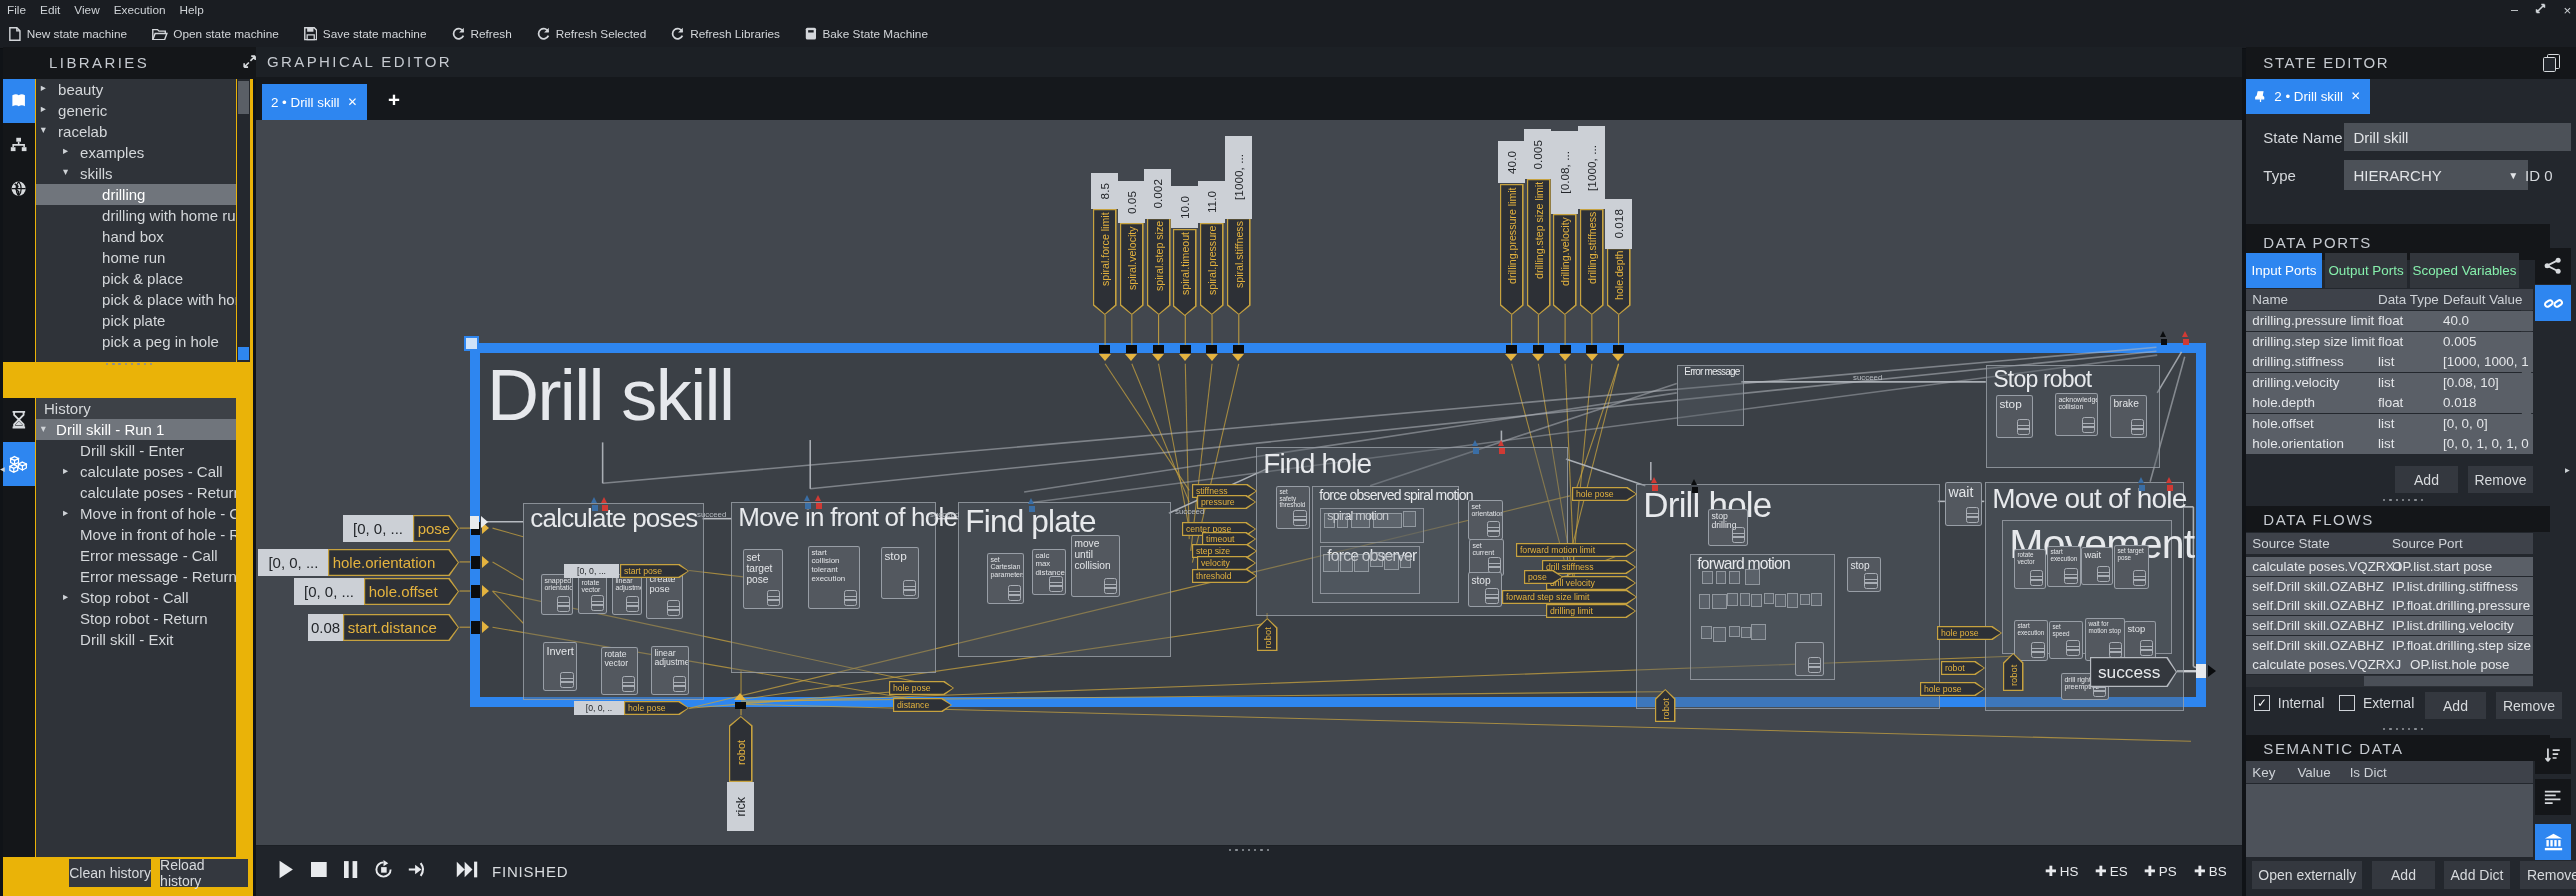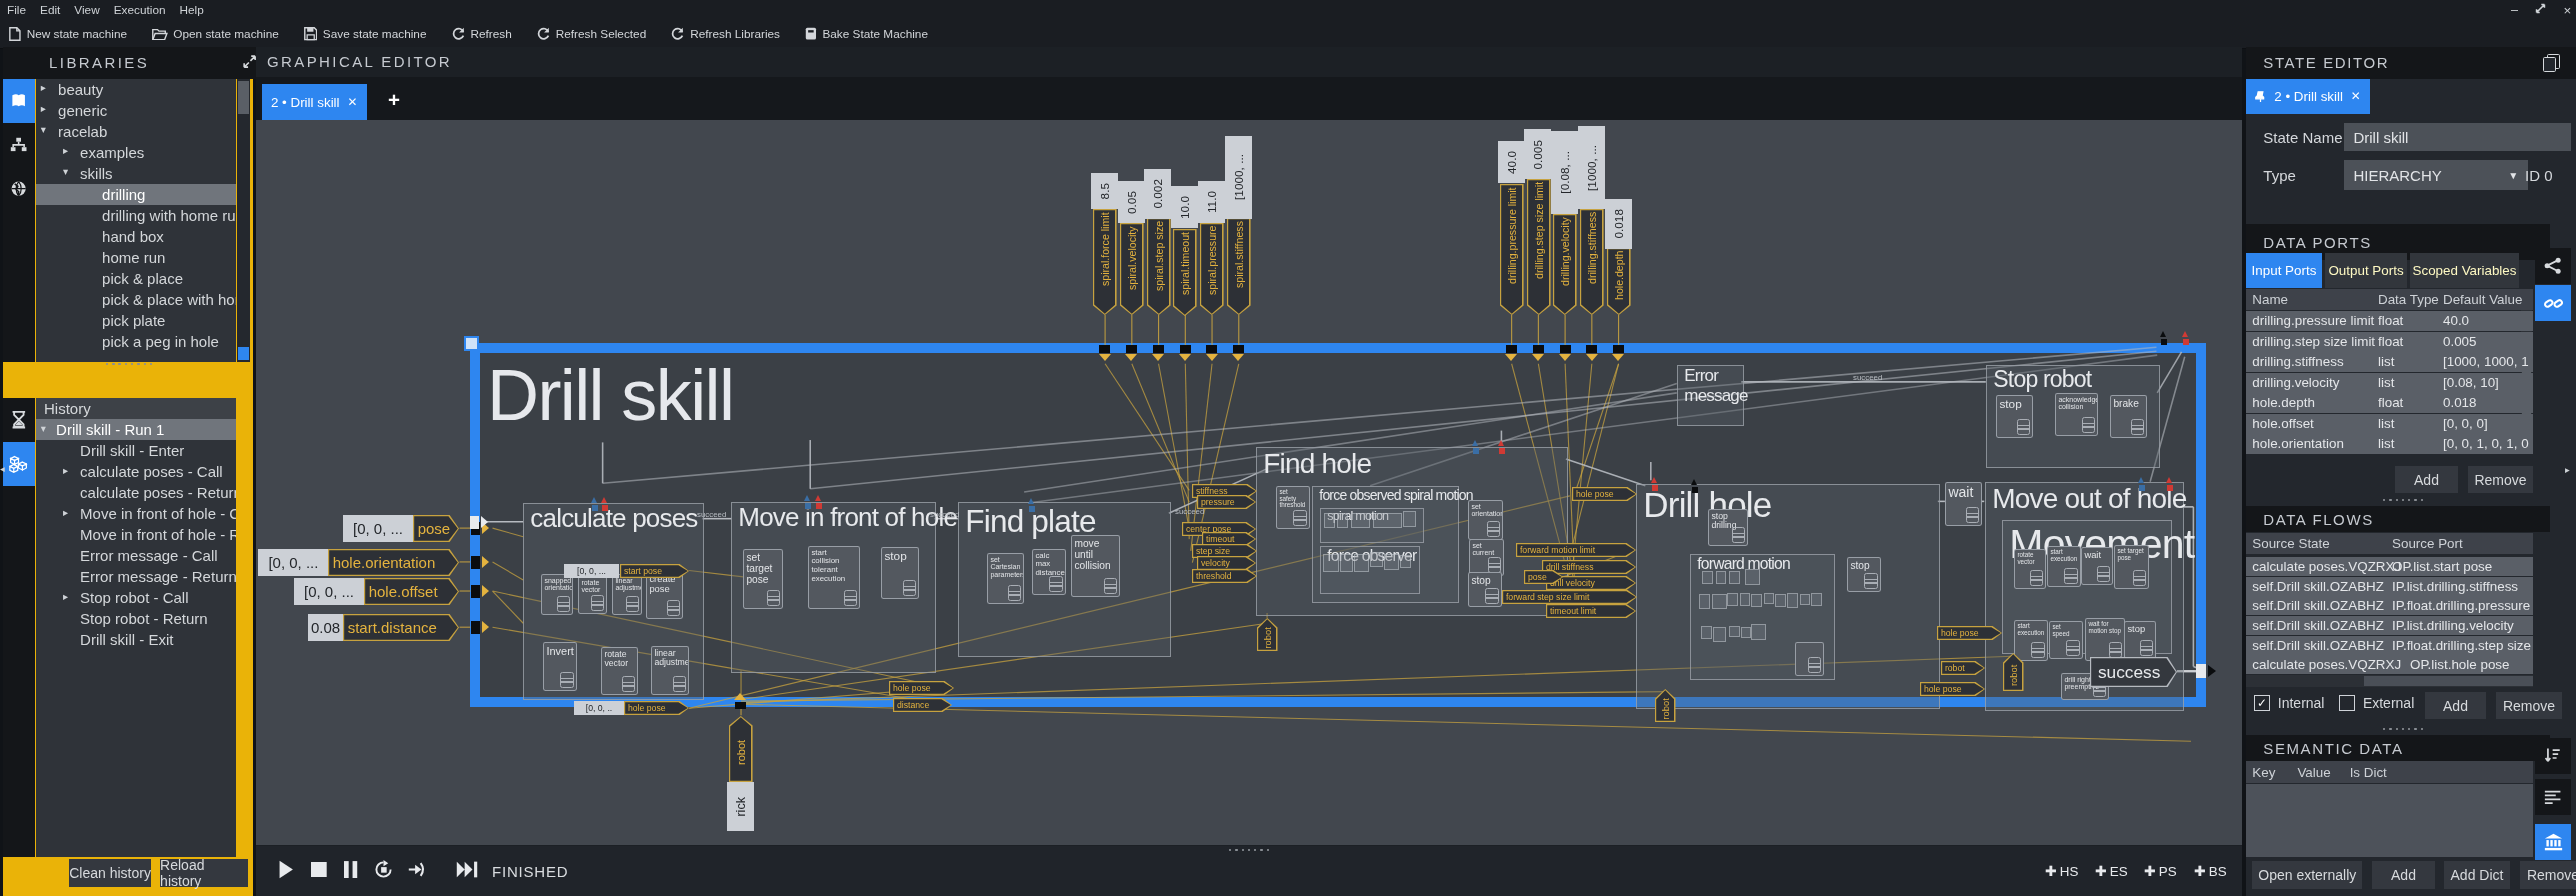--- a/index.html
+++ b/index.html
@@ -45,21 +45,21 @@
             background:linear-gradient(transparent 35%,#b9bec5 35% 45%,transparent 45% 60%,#b9bec5 60% 70%,transparent 70%);opacity:.85;}
   .flagshape{position:absolute;}
   .flagshape .fill{position:absolute;inset:1.2px;}
   .vtext{writing-mode:vertical-rl;transform:rotate(180deg);white-space:nowrap;}
   .valbox{background:#ccd0d6;color:#23262a;display:flex;align-items:center;justify-content:center;overflow:hidden;}
   .marker i{display:block;}
   .edge-label{position:absolute;font-size:7.9px;color:#b9bdc3;white-space:nowrap;}
   
   .sec-header{position:absolute;background:#141619;color:#c6cad0;font-size:15px;letter-spacing:1.6px;
               display:flex;align-items:center;padding-left:17.3px;}
-  .rtab{position:absolute;background:#32363c;color:#fef9c3;font-size:13.4px;display:flex;align-items:center;justify-content:center;}
+  .rtab{position:absolute;background:#32363c;color:#86efac;font-size:13.4px;display:flex;align-items:center;justify-content:center;}
   .rtab.active{background:#2e86f0;color:#fff;}
   .thead{position:absolute;background:#3e424a;color:#ced2d7;font-size:13.4px;display:flex;align-items:center;}
   .trow{position:absolute;background:#5a5f67;color:#e4e6e9;font-size:13.4px;display:flex;align-items:center;overflow:hidden;}
   .rail-btn{position:absolute;width:36px;height:36px;background:#141619;display:flex;align-items:center;justify-content:center;color:#d7dadd;}
   .rail-btn.active{background:#2e86f0;color:#fff;}
   .checkbox{width:14px;height:14px;border:1.6px solid #cfd3d8;display:inline-flex;align-items:center;justify-content:center;
             font-size:11.8px;color:#fff;margin-right:7.9px;}
   input.field{border:none;outline:none;background:#4c5158;color:#e2e4e7;font-size:15px;padding:0 9.4px;
               font-family:"Liberation Sans",sans-serif;}
   
@@ -423,21 +423,21 @@
       <div class="state" style="position: absolute; left: 1056px; top: 366px; width: 145px; height: 115px;">
         <div class="state-title" style="font-size: 14px;">force observed spiral motion</div>
       </div>
       <div class="state" style="position: absolute; left: 1064px; top: 388px; width: 102px; height: 33px;">
         <div class="state-title" style="font-size: 12.6px;">spiral motion</div>
       </div>
       <div class="state" style="position: absolute; left: 1064px; top: 426px; width: 98px; height: 46px;">
         <div class="state-title" style="font-size: 15.7px;">force observer</div>
       </div>
       <div class="state" style="position: absolute; left: 1421px; top: 245px; width: 65px; height: 59px;">
-        <div class="state-title" style="font-size:17px;white-space:normal;line-height:1.2;">Error message</div>
+        <div class="state-title" style="font-size:10px;white-space:normal;line-height:1.2;">Error message</div>
       </div>
       <div class="node" style="position: absolute; left: 1689px; top: 362px; width: 35px; height: 42px;">
         <div class="nlabel" style="font-size:14px;">wait</div>
         <i class="skill-ic"></i>
       </div>
       <div class="node" style="position: absolute; left: 285px; top: 454px; width: 30px; height: 39px;">
         <div class="nlabel" style="font-size:7px;">snapped orientation</div>
         <i class="skill-ic"></i>
       </div>
       <div class="node" style="position: absolute; left: 322px; top: 456px; width: 27px; height: 36px;">
@@ -813,21 +813,21 @@
       <div class="flagshape" style="position: absolute; left: 1290px; top: 456px; width: 90px; height: 14px; background: rgb(199, 162, 63); clip-path: polygon(0px 0px, calc(100% - 9.4px) 0px, 100% 50%, calc(100% - 9.4px) 100%, 0px 100%);">
         <div class="fill" style="background: rgb(45, 48, 54); clip-path: polygon(0px 0px, calc(100% - 9.4px) 0px, 100% 50%, calc(100% - 9.4px) 100%, 0px 100%);"></div>
         <div style="position: absolute; left: 3.9px; top: 0px; height: 14px; display: flex; align-items: center; color: rgb(228, 179, 63); font-size: 8.7px; white-space: nowrap;">drill velocity</div>
       </div>
       <div class="flagshape" style="position: absolute; left: 1246px; top: 470px; width: 135px; height: 14px; background: rgb(199, 162, 63); clip-path: polygon(0px 0px, calc(100% - 9.4px) 0px, 100% 50%, calc(100% - 9.4px) 100%, 0px 100%);">
         <div class="fill" style="background: rgb(45, 48, 54); clip-path: polygon(0px 0px, calc(100% - 9.4px) 0px, 100% 50%, calc(100% - 9.4px) 100%, 0px 100%);"></div>
         <div style="position: absolute; left: 3.9px; top: 0px; height: 14px; display: flex; align-items: center; color: rgb(228, 179, 63); font-size: 8.7px; white-space: nowrap;">forward step size limit</div>
       </div>
       <div class="flagshape" style="position: absolute; left: 1290px; top: 484px; width: 90px; height: 14px; background: rgb(199, 162, 63); clip-path: polygon(0px 0px, calc(100% - 9.4px) 0px, 100% 50%, calc(100% - 9.4px) 100%, 0px 100%);">
         <div class="fill" style="background: rgb(45, 48, 54); clip-path: polygon(0px 0px, calc(100% - 9.4px) 0px, 100% 50%, calc(100% - 9.4px) 100%, 0px 100%);"></div>
-        <div style="position: absolute; left: 3.9px; top: 0px; height: 14px; display: flex; align-items: center; color: rgb(228, 179, 63); font-size: 8.7px; white-space: nowrap;">timeout limit</div>
+        <div style="position: absolute; left: 3.9px; top: 0px; height: 14px; display: flex; align-items: center; color: rgb(228, 179, 63); font-size: 8.7px; white-space: nowrap;">drilling limit</div>
       </div>
       <div class="flagshape" style="position: absolute; left: 633px; top: 561px; width: 65px; height: 14px; background: rgb(199, 162, 63); clip-path: polygon(0px 0px, calc(100% - 9.4px) 0px, 100% 50%, calc(100% - 9.4px) 100%, 0px 100%);">
         <div class="fill" style="background: rgb(45, 48, 54); clip-path: polygon(0px 0px, calc(100% - 9.4px) 0px, 100% 50%, calc(100% - 9.4px) 100%, 0px 100%);"></div>
         <div style="position: absolute; left: 3.9px; top: 0px; height: 14px; display: flex; align-items: center; color: rgb(228, 179, 63); font-size: 8.7px; white-space: nowrap;">hole pose</div>
       </div>
       <div class="flagshape" style="position: absolute; left: 637px; top: 578px; width: 59px; height: 14px; background: rgb(199, 162, 63); clip-path: polygon(0px 0px, calc(100% - 9.4px) 0px, 100% 50%, calc(100% - 9.4px) 100%, 0px 100%);">
         <div class="fill" style="background: rgb(45, 48, 54); clip-path: polygon(0px 0px, calc(100% - 9.4px) 0px, 100% 50%, calc(100% - 9.4px) 100%, 0px 100%);"></div>
         <div style="position: absolute; left: 3.9px; top: 0px; height: 14px; display: flex; align-items: center; color: rgb(228, 179, 63); font-size: 8.7px; white-space: nowrap;">distance</div>
       </div>
       <div class="flagshape" style="position: absolute; left: 1268px; top: 450px; width: 39px; height: 14px; background: rgb(199, 162, 63); clip-path: polygon(0px 0px, calc(100% - 9.4px) 0px, 100% 50%, calc(100% - 9.4px) 100%, 0px 100%);">

